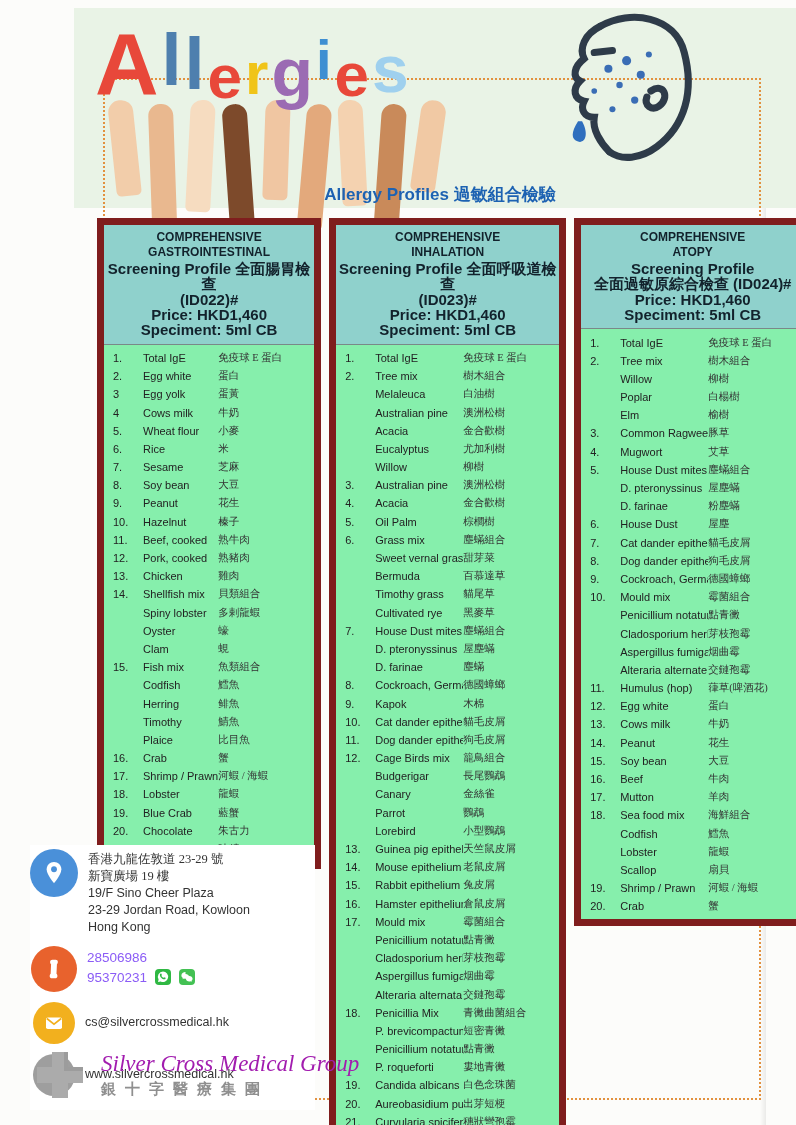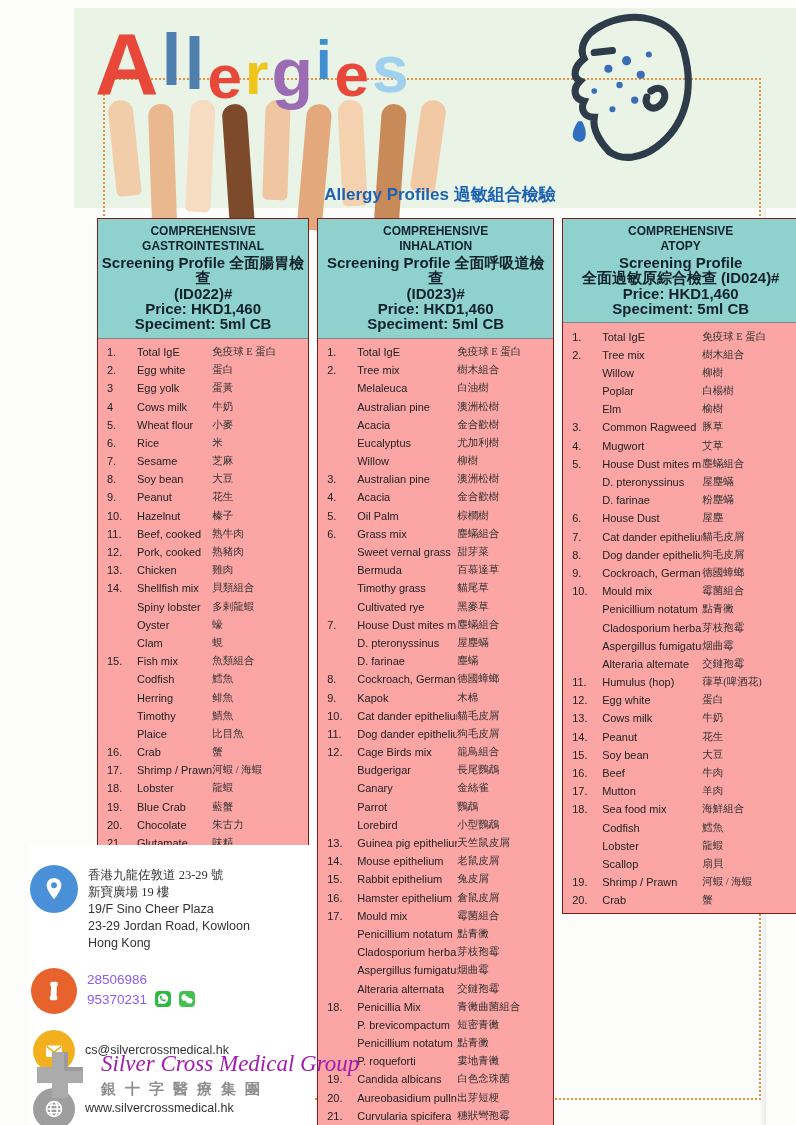--- a/index.html
+++ b/index.html
@@ -12,34 +12,34 @@
   .wordmark{position:absolute;left:95px;top:14px;display:flex;align-items:flex-start;z-index:3;
         font-weight:bold;line-height:1;}
   .wl{display:inline-block;}
   .hands{position:absolute;left:112px;top:100px;display:flex;gap:13px;z-index:2;}
   .hand{width:25px;border-radius:12px 12px 5px 5px;}
   .head-sketch{position:absolute;left:520px;top:4px;z-index:2;}
   .page-title{position:absolute;left:160px;top:183px;width:560px;text-align:center;z-index:3;
         font-size:17px;font-weight:bold;color:#1d62b2;}
   
   .cols{position:absolute;left:97px;top:218px;width:658px;display:flex;gap:8px;align-items:flex-start;z-index:2;}
-  .column{width:237px;background:#fca5a5;border:1px solid #7f1d1d;box-sizing:border-box;}
+  .column{width:237px;background:#86efac;border:7px solid #7f1d1d;box-sizing:border-box;}
   .col-header{background:#8fd1cc;border-bottom:1px solid #7a8888;text-align:center;
         padding:5px 2px 6px 2px;color:#12222c;}
   .hl{font-size:15px;font-weight:bold;line-height:15.4px;}
   .hl0,.hl1{font-size:12px;}
   .col-list{padding:4px 0 4px 0;}
   .row{display:flex;align-items:center;height:18.2px;padding:0 6px 0 9px;font-size:11px;}
   .row .no{width:30px;flex:none;color:#222;}
   .row .en{flex:1;color:#222;white-space:nowrap;overflow:hidden;}
   .row .zh{width:90px;flex:none;color:#333;font-family:"Liberation Serif","DejaVu Serif",serif;
         font-size:10.5px;white-space:nowrap;}
   
   .contact{position:absolute;left:30px;top:845px;width:285px;background:#fff;z-index:2;padding:4px 0;}
-  .crow{display:flex;align-items:flex-start;margin-bottom:10px;margin-top:16px;}
+  .crow{display:flex;align-items:flex-start;margin-bottom:10px;}
   .cicon{flex:none;border-radius:50%;display:flex;align-items:center;justify-content:center;margin-right:10px;}
   .cicon.loc{width:48px;height:48px;background:#4a90d9;}
   .cicon.ph{width:46px;height:46px;background:#e8622d;margin-left:1px;}
   .cicon.em{width:42px;height:42px;background:#f2b01e;margin-left:3px;}
   .cicon.gl{width:42px;height:42px;background:#9e9e9e;margin-left:3px;}
   .ctext{font-size:12.5px;line-height:17px;color:#333;padding-top:2px;}
   .ctext .zhline{font-family:"Liberation Serif","DejaVu Serif",serif;}
   .phline{font-size:13.5px;line-height:20px;color:#8b5cf6;}
   .chat-ic{display:inline-block;width:16px;height:16px;border-radius:4px;vertical-align:-3px;margin-left:4px;}
   

